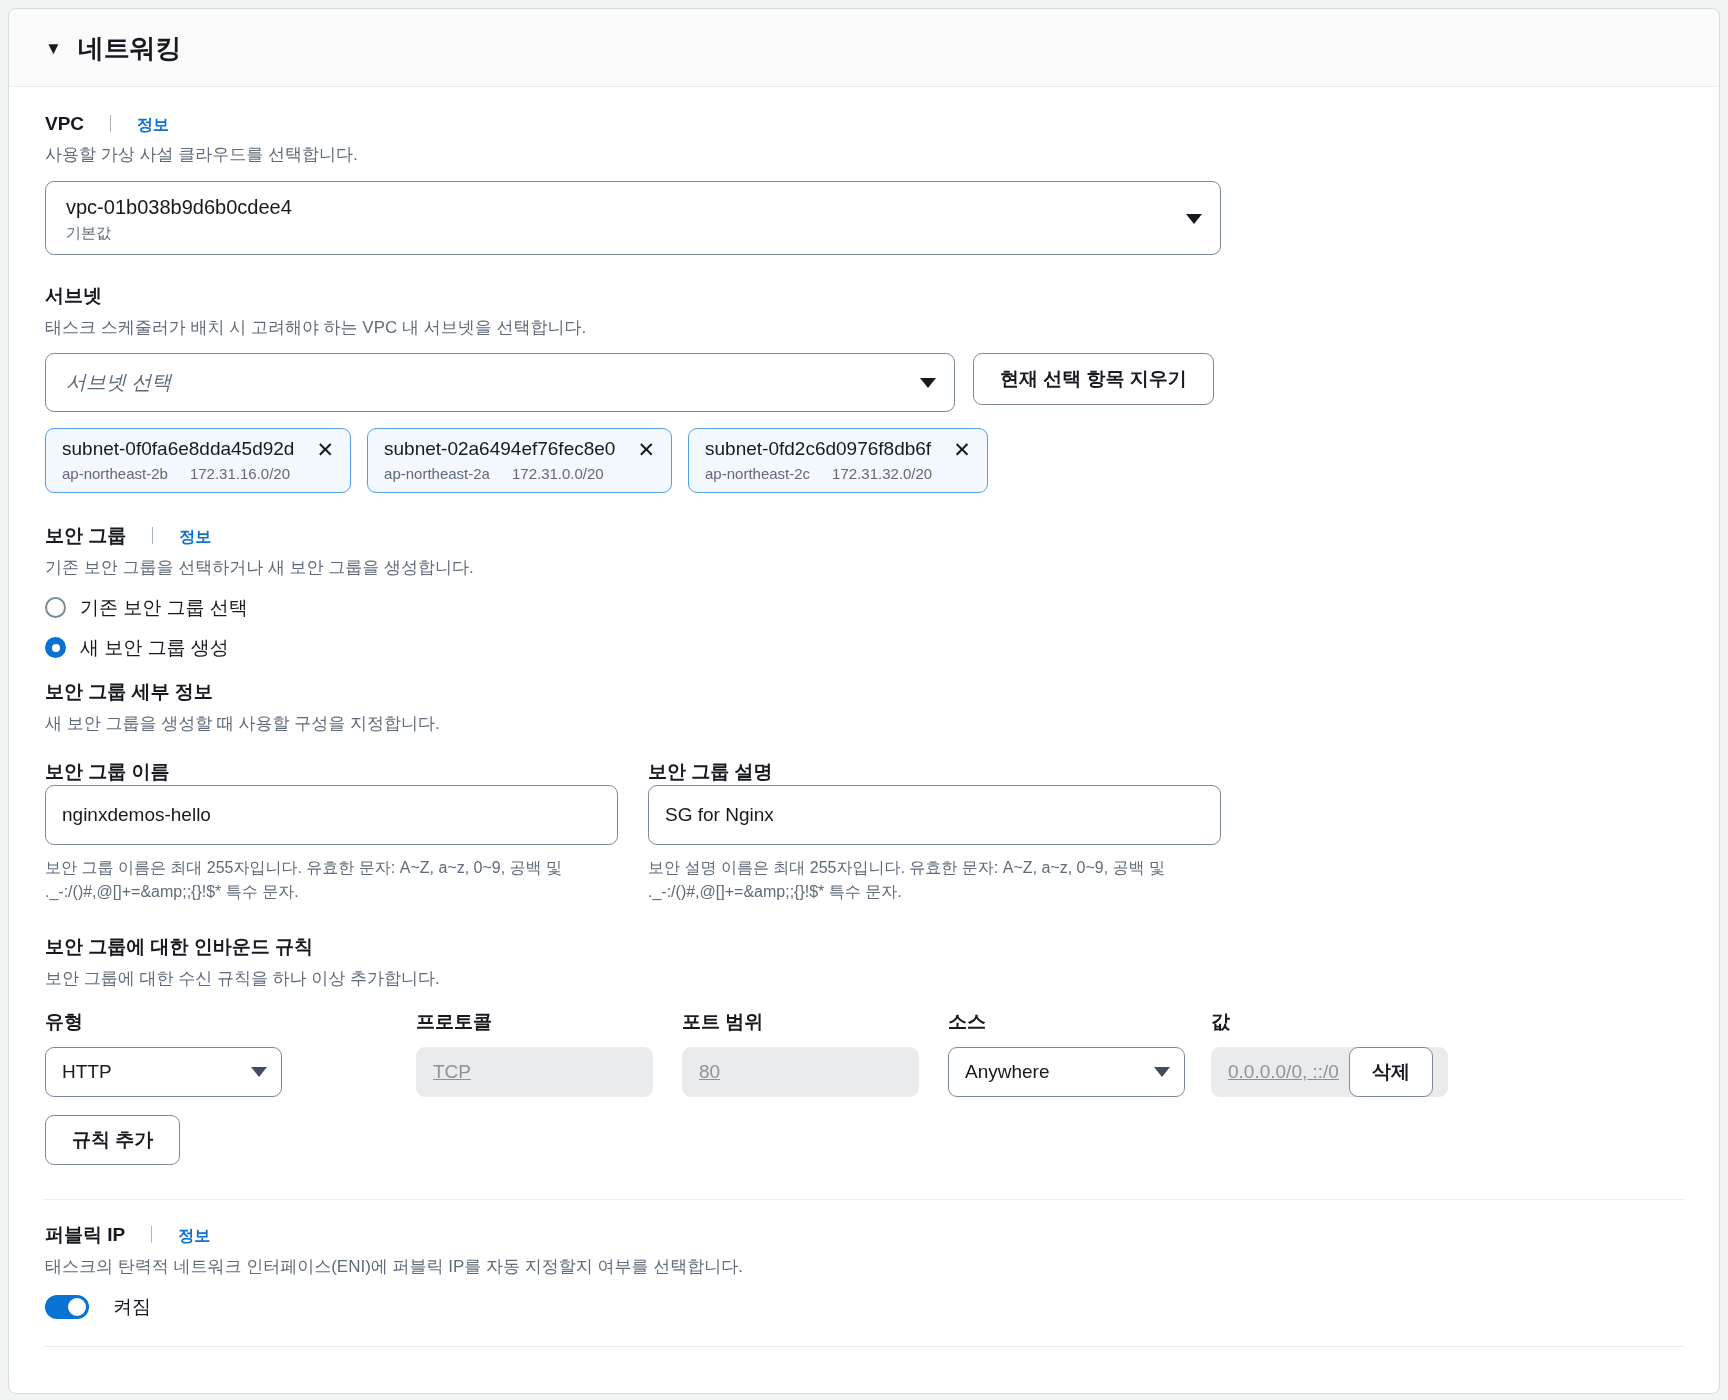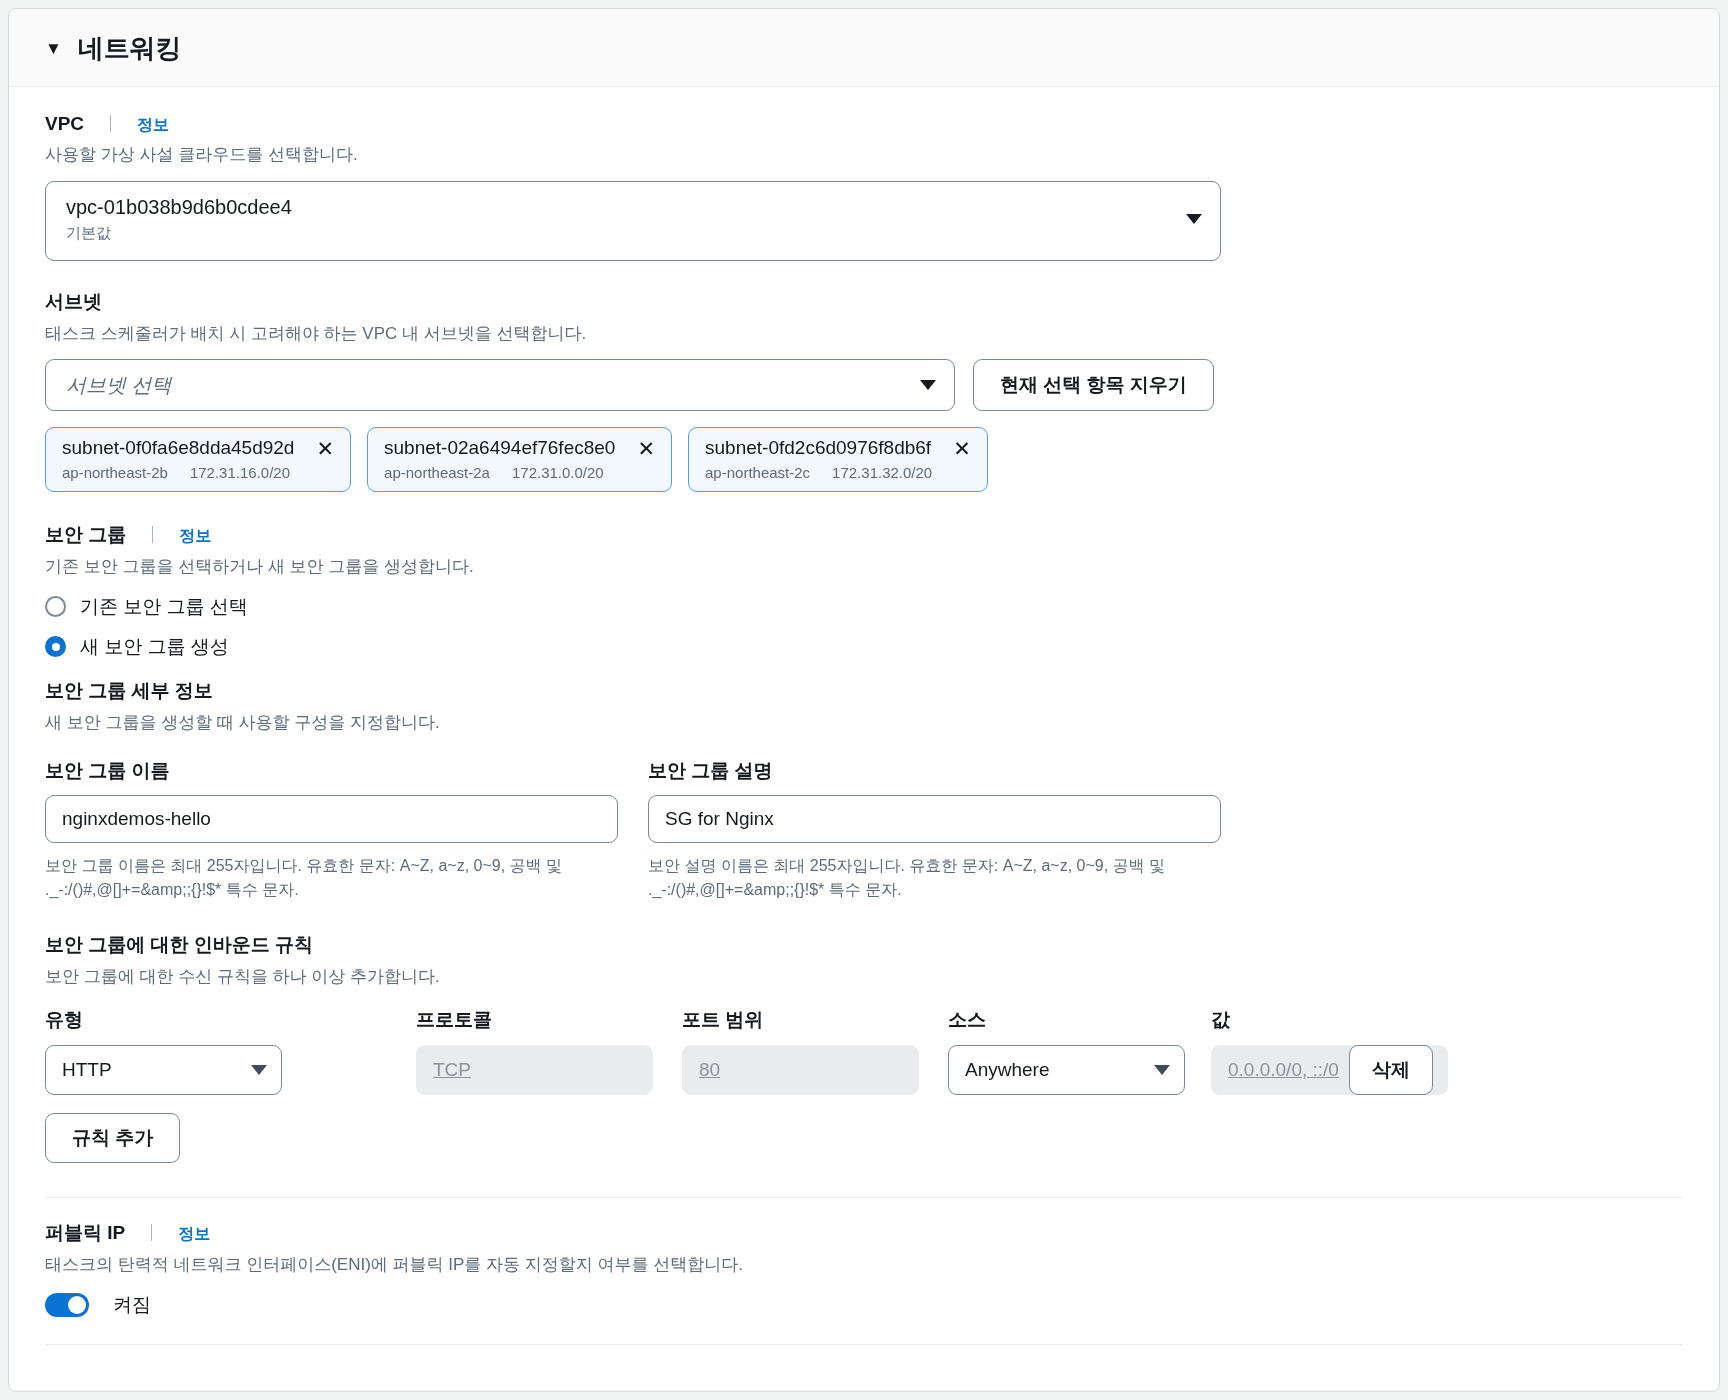--- a/index.html
+++ b/index.html
@@ -87,21 +87,21 @@
     border: 1px solid #7d8998;
     border-radius: 9px;
     background: #fff;
     display: flex;
     align-items: center;
     justify-content: space-between;
     cursor: pointer;
   }
   .select-box.vpc {
     width: 1176px;
-    padding: 13px 18px 17px 20px;
+    padding: 13px 18px 11px 20px;
     min-height: 66px;
   }
   .select-main {
     font-size: 20px;
     color: #16191f;
     line-height: 1.25;
   }
   .select-sub {
     font-size: 15px;
     color: #5f6b7a;
@@ -113,21 +113,21 @@
     border-right: 8px solid transparent;
     border-top: 10px solid #16191f;
     margin-left: 12px;
     flex: 0 0 auto;
   }
 
   .row-inline { display: flex; align-items: stretch; gap: 18px; margin-top: 13px; }
   .select-box.subnet {
     width: 910px;
     padding: 0 18px 0 20px;
-    height: 52px;
+    height: 59px;
     margin-top: 0;
   }
   .select-placeholder {
     font-size: 20px;
     color: #5f6b7a;
     font-style: italic;
   }
   .btn {
     border: 1px solid #7d8998;
     border-radius: 9px;
@@ -204,23 +204,22 @@
     font-weight: 700;
     color: #16191f;
     margin-top: 18px;
   }
 
   
   .two-col { display: flex; gap: 30px; margin-top: 22px; }
   .col { width: 573px; }
   .input-label { font-size: 19px; font-weight: 700; color: #16191f; }
   .text-input {
-    margin-top: 11px;
     width: 100%;
-    height: 48px;
+    height: 60px;
     border: 1px solid #7d8998;
     border-radius: 9px;
     background: #fff;
     padding: 0 16px;
     font-size: 19px;
     color: #16191f;
     font-family: inherit;
   }
   .constraint {
     margin-top: 11px;

